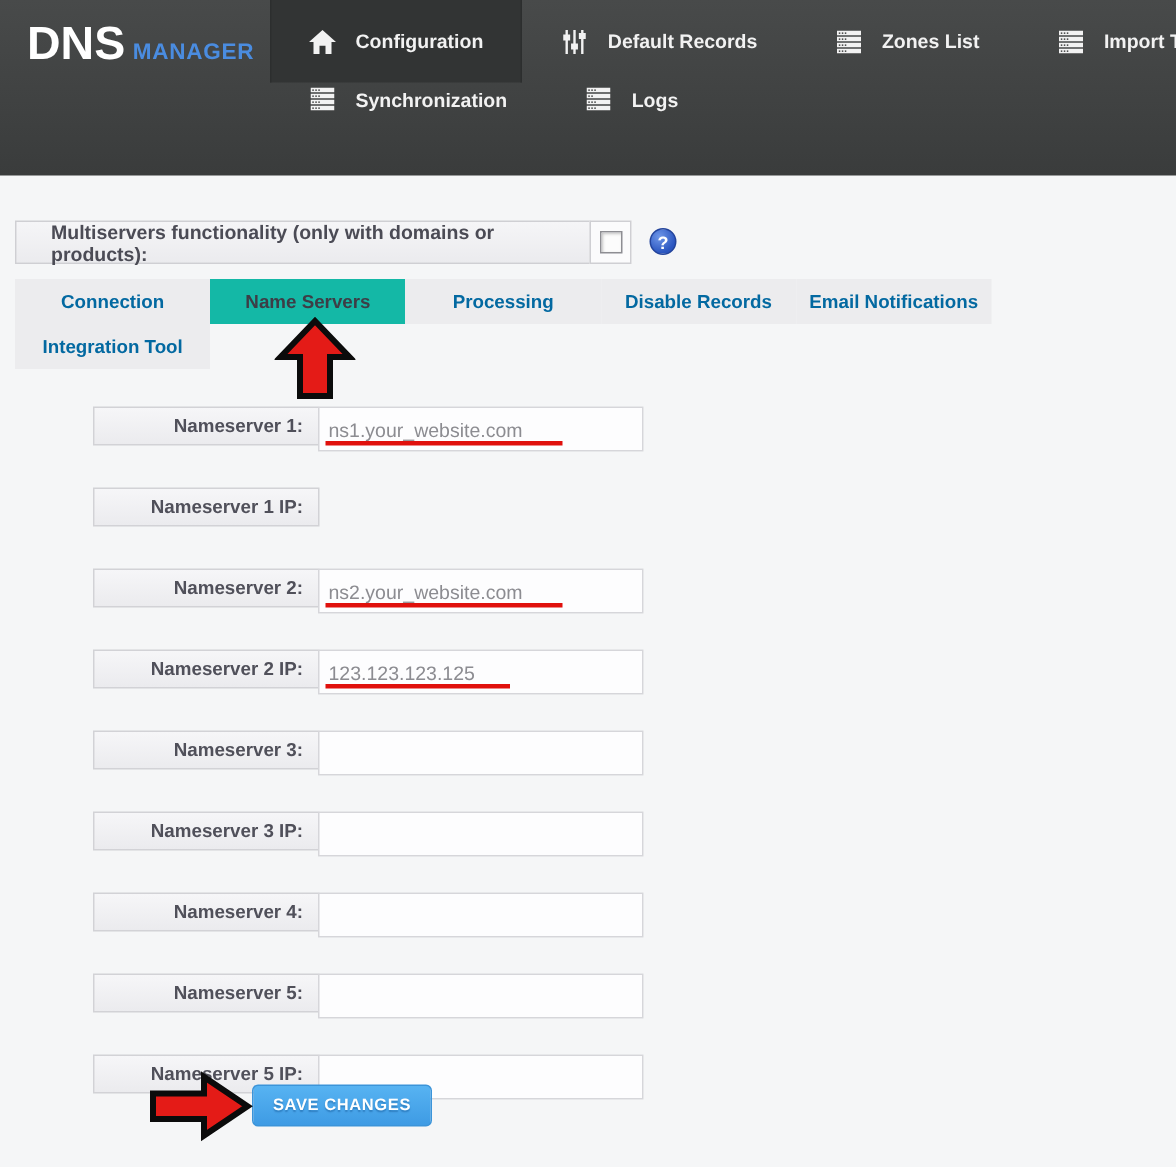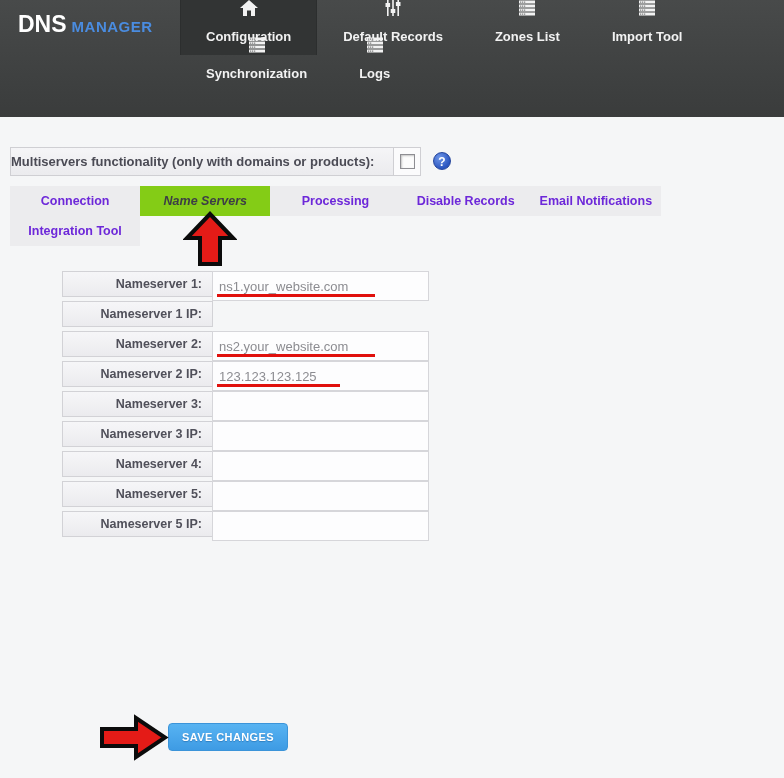--- a/index.html
+++ b/index.html
@@ -9,36 +9,36 @@
     background:#f5f6f7; overflow:hidden;
     font-family:"Liberation Sans","DejaVu Sans",sans-serif;
   }
 
   
   .nav {
     position:absolute; left:0; top:0; width:784px; height:117px;
     background:linear-gradient(#484a4a,#3a3c3c);
   }
   .logo { position:absolute; left:18px; top:11px; white-space:nowrap; }
-  .logo .dns { font-size:23px; font-weight:bold; color:#ffffff; }
+  .logo .dns { font-size:31px; font-weight:bold; color:#ffffff; }
   .logo .mgr { font-size:15px; font-weight:bold; color:#4a8ce0; margin-left:5px; letter-spacing:0.5px;text-align:right; }
   .nav-row { position:absolute; left:180px; display:flex; align-items:stretch; }
   .nav-row.r1 { top:0; height:55px; }
   .nav-row.r2 { top:37px; height:58px; }
   .nav-item {
     display:flex; align-items:center; gap:13px; padding:0 26px;
-    color:#f2f2f2; font-size:13px; font-weight:bold; cursor:pointer; white-space:nowrap;flex-direction:column;
+    color:#f2f2f2; font-size:13px; font-weight:bold; cursor:pointer; white-space:nowrap;
   }
   .nav-item.active { background:#323434; box-shadow:inset 1px 0 0 #2c2e2e, inset -1px 0 0 #2c2e2e; }
   .nav-icon { display:inline-flex; width:18px; height:16px; align-items:center; justify-content:center; }
 
   
   .multi { position:absolute; left:10px; top:147px; display:flex; align-items:stretch; height:29px; }
   .multi-label {
-    width:384px; display:flex; align-items:center; 
+    width:384px; display:flex; align-items:center; padding-left:23px;
     background:linear-gradient(#f5f5f7,#ebebee);
     border:1px solid #cfcfd3; color:#4b4b55; font-size:13px; font-weight:bold;
   }
   .multi-checkcell {
     width:28px; margin-left:-1px; border:1px solid #cfcfd3; background:#fbfbfc;
     display:flex; align-items:center; justify-content:center;
   }
   .multi-checkcell input {
     width:15px; height:15px; appearance:none; -webkit-appearance:none;
     background:#fcfcfc; border:1px solid #8e8e93;
@@ -48,33 +48,33 @@
     width:18px; height:18px; margin:5px 0 0 7px; border-radius:50%;
     background:radial-gradient(circle at 35% 30%, #6f97e8, #2b56c0 70%);
     color:#ffffff; font-size:12px; font-weight:bold; text-align:center; line-height:18px;
     border:1px solid #23449c; cursor:pointer;
   }
 
   
   .tabs { position:absolute; left:10px; top:186px; width:651px; display:flex; flex-wrap:wrap; }
   .tab {
     width:130.2px; height:30px; line-height:30px; text-align:center;
-    background:#ececee; color:#6d28d9; font-size:12.5px; font-weight:bold; cursor:pointer;
+    background:#ececee; color:#0369a1; font-size:12.5px; font-weight:bold; cursor:pointer;
     white-space:nowrap; overflow:hidden;
   }
-  .tab.active { background:#84cc16; color:#3d3d46;font-style:italic; }
+  .tab.active { background:#14b8a6; color:#3d3d46; }
 
   
   .arrow { position:absolute; z-index:5; }
   .arrow-up { left:183px; top:211px; }
   .arrow-right { left:99px; top:714px; }
 
   
   .form { position:absolute; left:62px; top:271px; }
-  .frow { display:flex; margin-bottom:4px; height:26px; }
+  .frow { display:flex; margin-bottom:28px; height:26px; }
   .flabel {
     width:151px; display:flex; align-items:center; justify-content:flex-end; padding-right:10px;
     background:linear-gradient(#f6f6f8,#ebebee); border:1px solid #d2d2d6;
     color:#50505a; font-size:12.5px; font-weight:bold; white-space:nowrap;
   }
   .finput { position:relative; width:217px; margin-left:-1px; }
   .finput input {
     width:100%; height:26px; border:1px solid #d6d6da; background:#fdfdfe;
     padding:14px 6px; font-family:"Liberation Sans","DejaVu Sans",sans-serif;
     font-size:13px; color:#8c8c91; outline:none;

